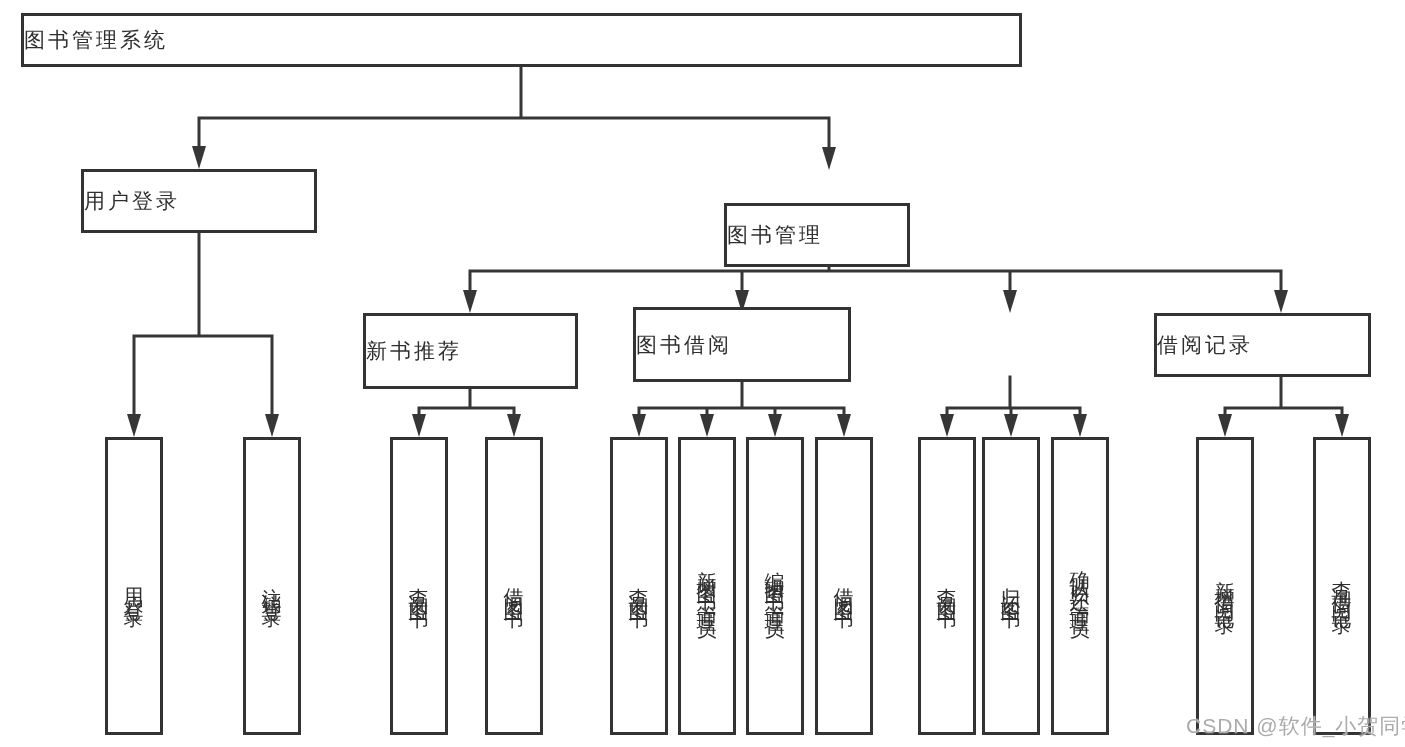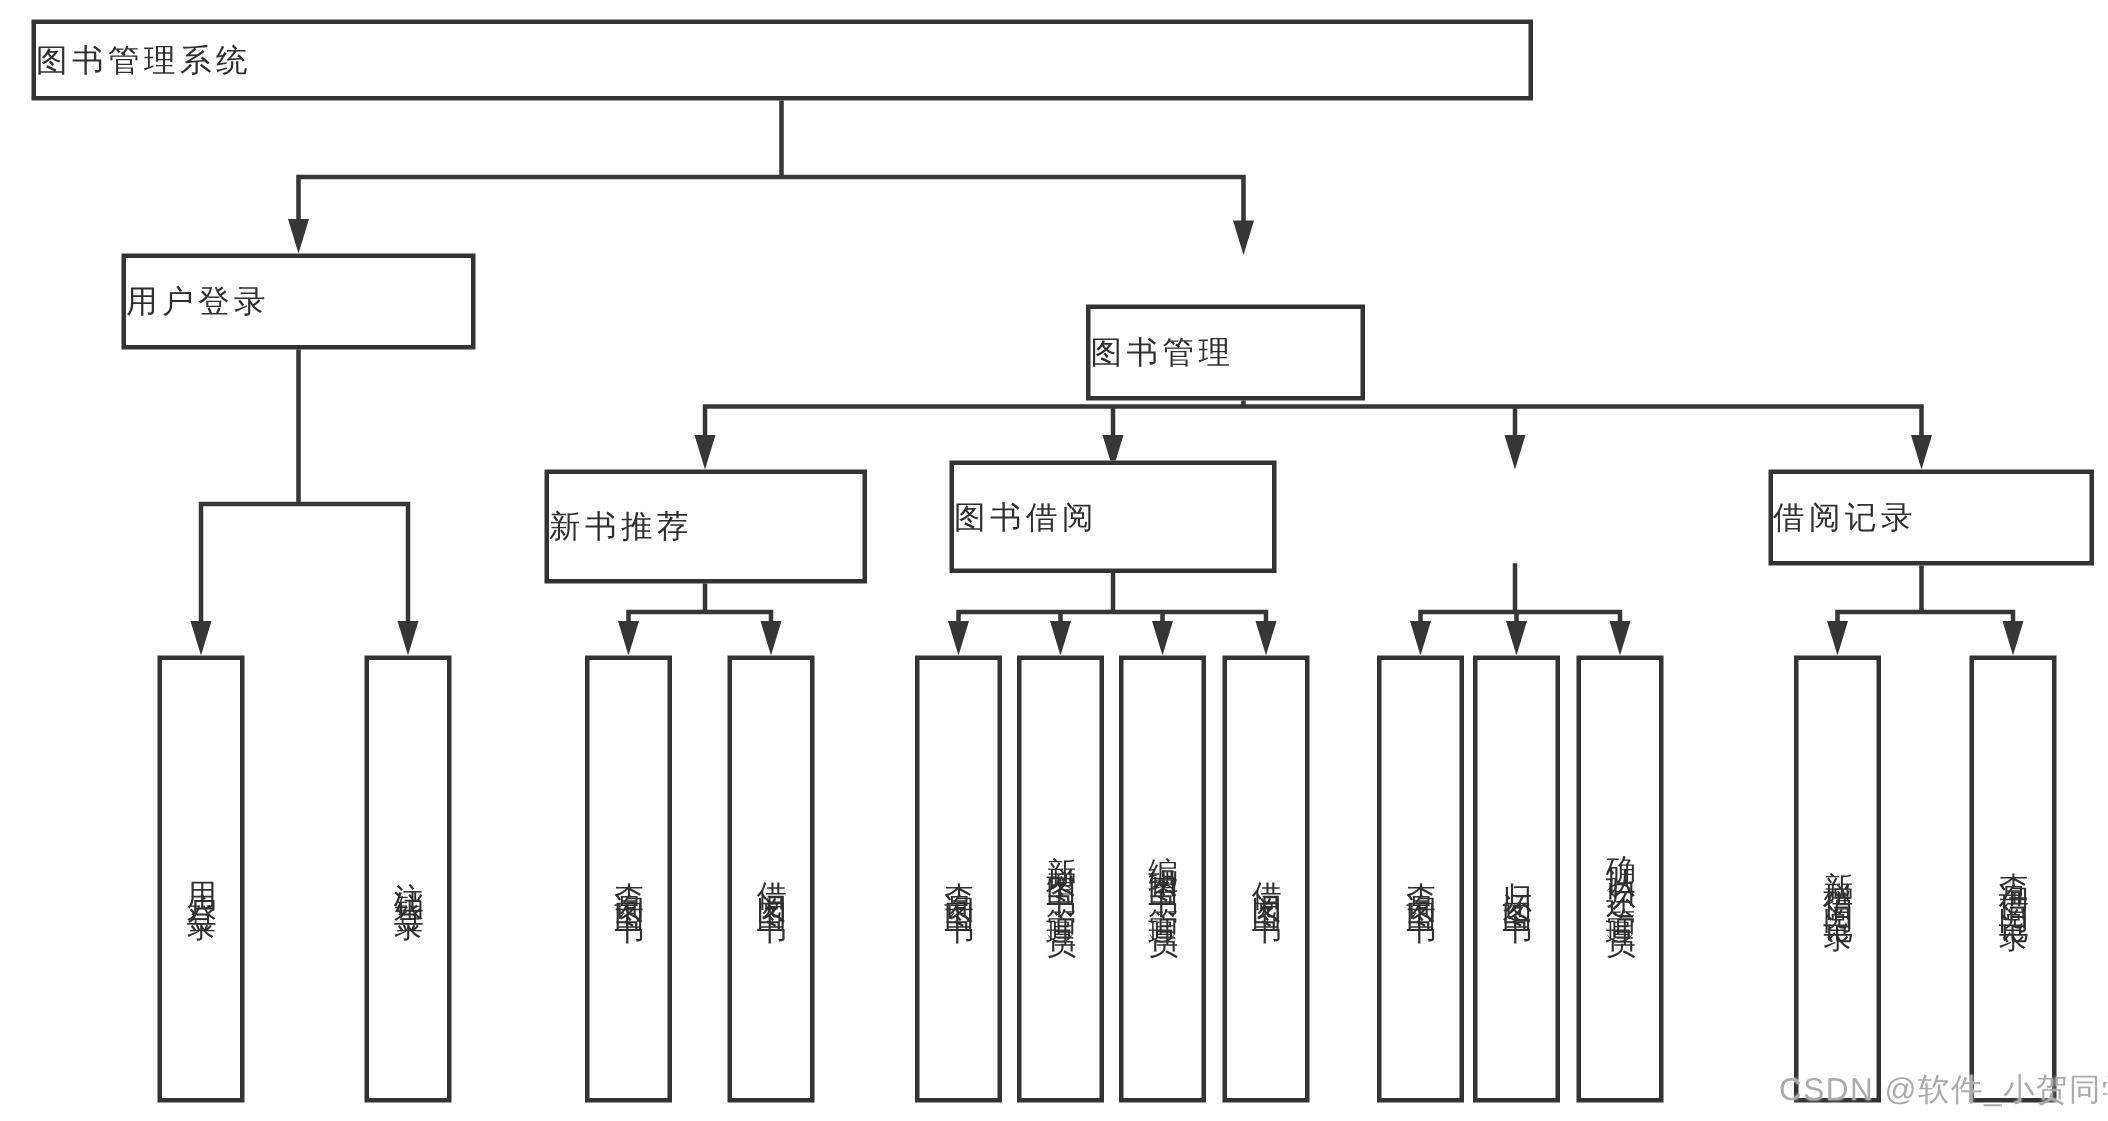--- a/index.html
+++ b/index.html
@@ -125,21 +125,21 @@
   <div class="node" style="left:724px;top:170px;width:186px;height:64px;margin-top:33px;">
     <span class="label">图书管理</span>
   </div>
 
   <div class="node" style="left:363px;top:313px;width:215px;height:76px;">
     <span class="label">新书推荐</span>
   </div>
   <div class="node" style="left:633px;top:307px;width:218px;height:75px;">
     <span class="label">图书借阅</span>
   </div>
-  <div class="node" style="left:1179px;top:313px;width:217px;height:64px;">
+  <div class="node" style="left:1154px;top:313px;width:217px;height:64px;">
     <span class="label">借阅记录</span>
   </div>
 
   <div class="leaf" style="left:105px;top:437px;">
     <span class="vlabel">用户登录</span>
   </div>
   <div class="leaf" style="left:243px;top:437px;">
     <span class="vlabel">注销登录</span>
   </div>
 

